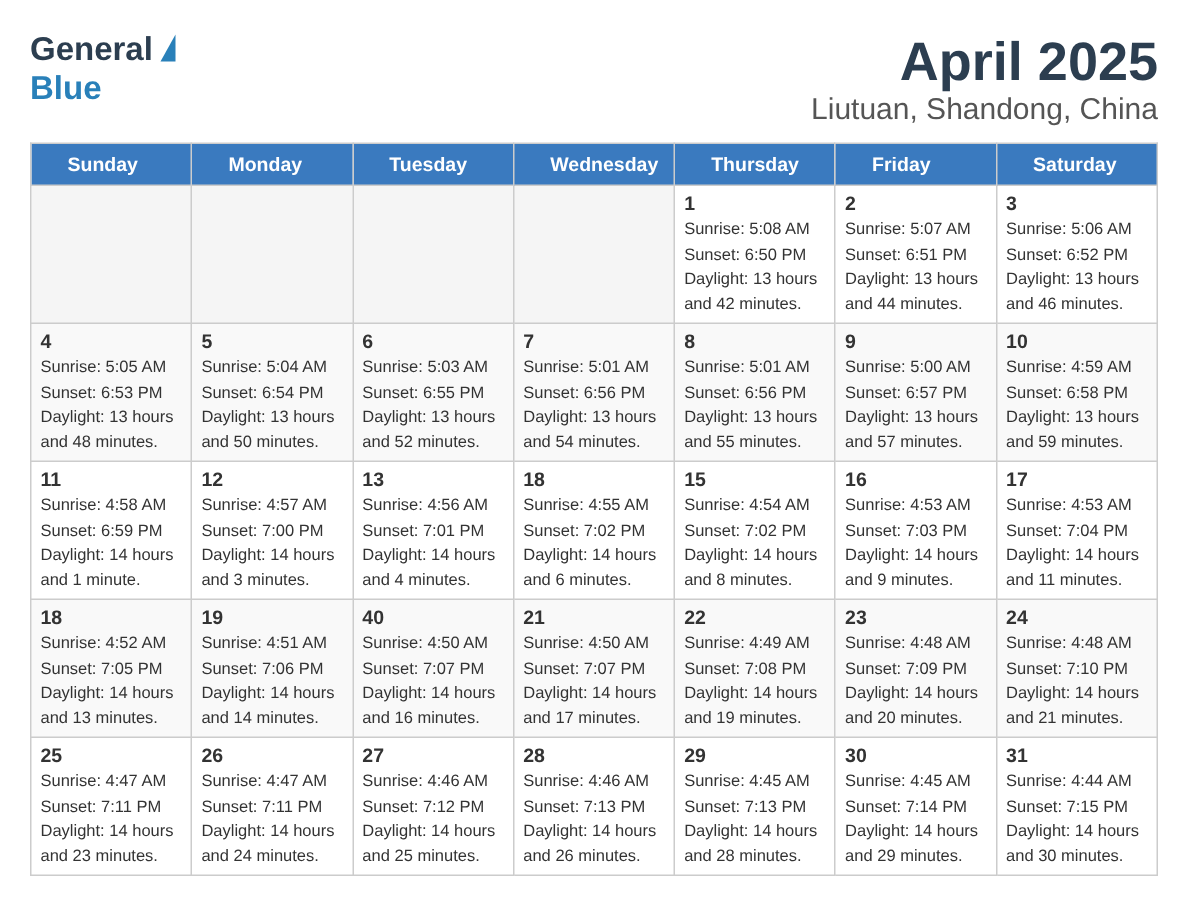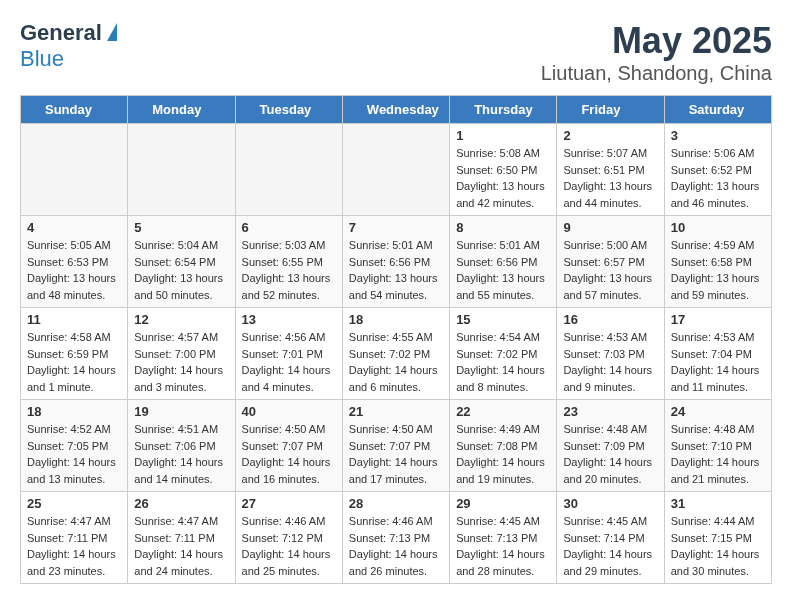--- a/index.html
+++ b/index.html
@@ -26,21 +26,21 @@
       align-items: center;
       gap: 2px;
     }
     .logo-general {
       font-size: 22px;
       font-weight: bold;
       color: #2c3e50;
     }
     .logo-blue {
       font-size: 22px;
-      font-weight: normal;
+      font-weight: bold;
       color: #2980b9;
     }
     .logo-triangle {
       width: 0;
       height: 0;
       border-left: 10px solid transparent;
       border-bottom: 18px solid #2980b9;
       margin-left: 3px;
       margin-bottom: 2px;
     }
@@ -100,21 +100,21 @@
 
 <div class="header">
   <div class="logo">
     <div class="logo-text">
       <span class="logo-general">General</span>
       <div class="logo-triangle"></div>
     </div>
     <span class="logo-blue">Blue</span>
   </div>
   <div class="title-block">
-    <div class="month-title">May 2025</div>
+    <div class="month-title">April 2025</div>
     <div class="location">Liutuan, Shandong, China</div>
   </div>
 </div>
 
 <table>
   <thead>
     <tr id="weekday-header">
     <th>Sunday</th>
         <th>Monday</th>
         <th>Tuesday</th>

